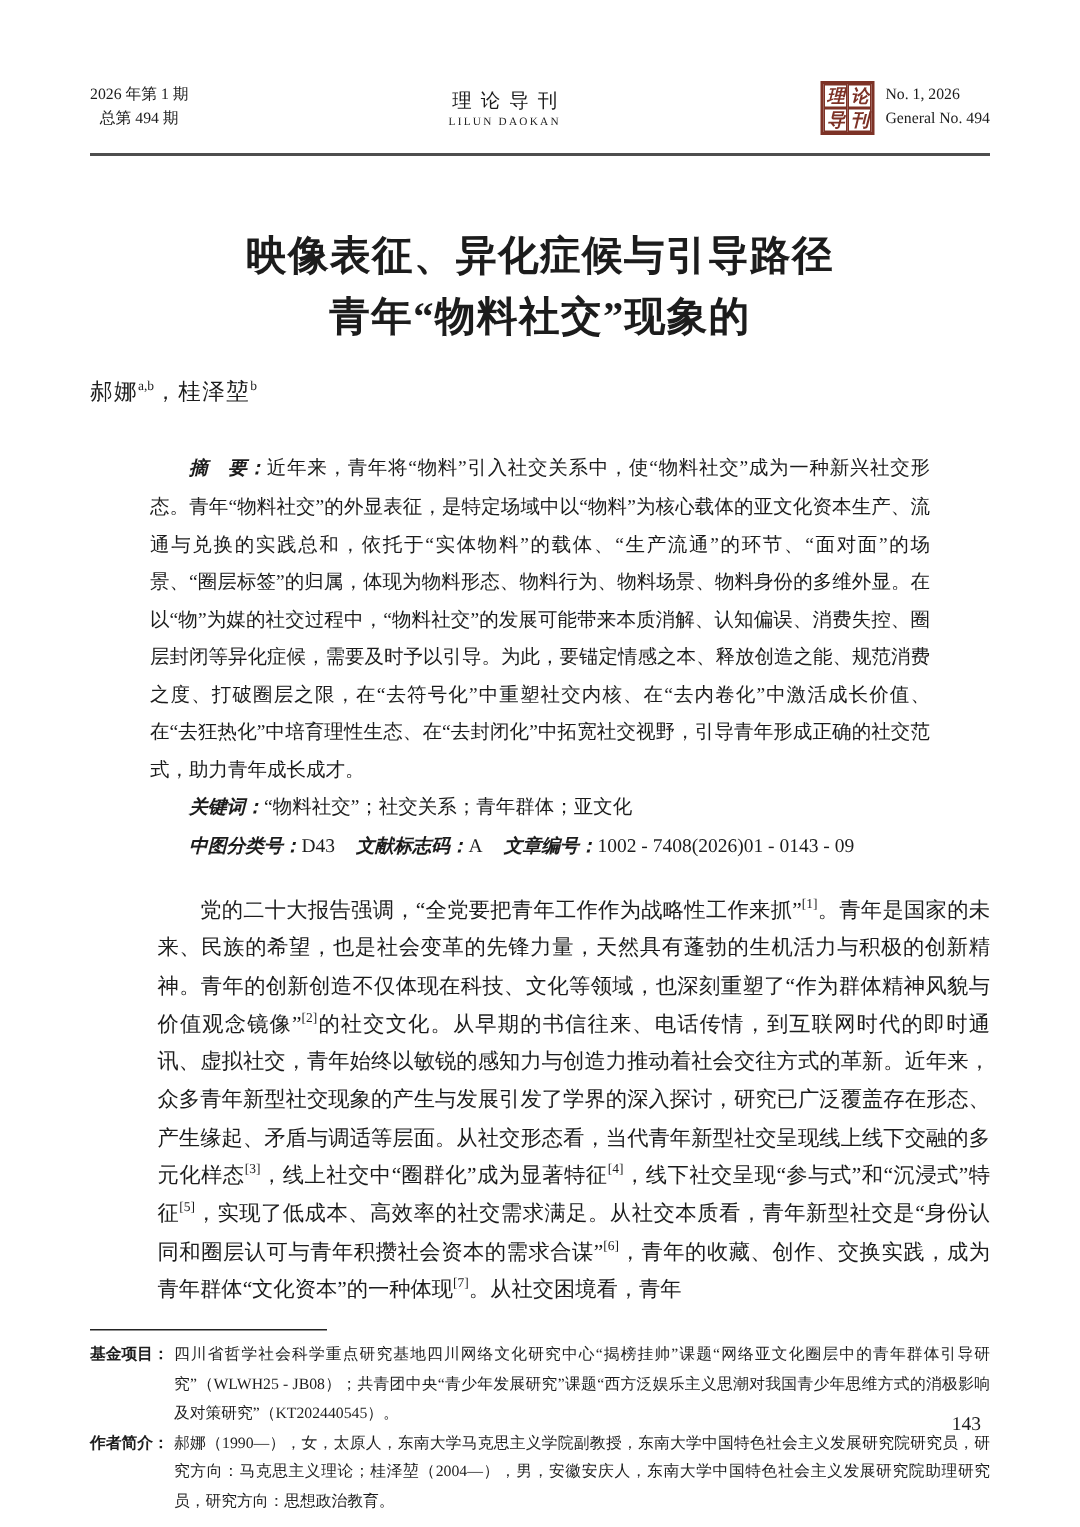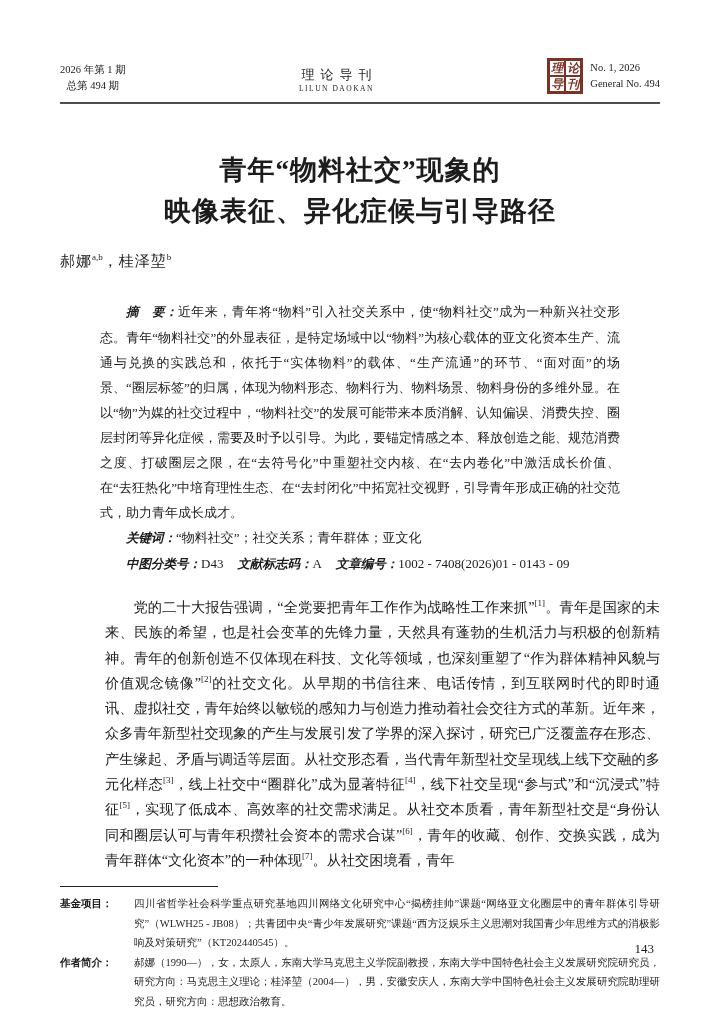--- a/index.html
+++ b/index.html
@@ -10,21 +10,21 @@
     background:#ffffff;
     font-family:"Liberation Serif","DejaVu Serif",serif;
     color:#1c1c1c;
     overflow:hidden;
     box-sizing:border-box;
   }
   .content{padding:0 60px;}
   
   .header{
     padding-top:50px;
-    display:flex;align-items:flex-end;justify-content:space-between;
+    display:flex;align-items:center;justify-content:space-between;
     height:44px;
   }
   .hdr-left{font-size:10.5px;line-height:16px;text-align:center;white-space:nowrap;}
   .hdr-center{text-align:center;}
   .hdr-journal-cn{font-size:13px;letter-spacing:6px;text-indent:6px;line-height:16px;}
   .hdr-journal-py{font-size:7.5px;letter-spacing:1.5px;line-height:11px;color:#222;}
   .hdr-right{display:flex;align-items:center;gap:7px;}
   .seal{
     width:36px;height:36px;
     border:2px solid #7d3226;
@@ -81,21 +81,21 @@
     margin-left:45px;
   }
   .body-text sup,.ref{font-size:9px;line-height:0;}
   
   .fn-rule{
     margin-top:13px;
     width:158px;
     border-top:1.5px solid #222;
   }
   .footnotes{margin-top:7px;font-size:10.5px;line-height:19.5px;color:#1e1e1e;}
-  .fn-row{display:flex;gap:18px;}
+  .fn-row{display:flex;}
   .fn-label{
     flex:0 0 56px;
     font-family:"Liberation Sans","DejaVu Sans",sans-serif;
     font-weight:bold;white-space:nowrap;
   }
   .fn-text{flex:1;text-align:justify;}
   
   .page-number{
     position:absolute;
     right:66px;top:941px;
@@ -126,22 +126,22 @@
         </div>
         <div class="hdr-en">
           <div>No. 1, 2026</div>
           <div>General No. 494</div>
         </div>
       </div>
     </div>
     <div class="hdr-rule"></div>
 
     <div class="title">
+      <div>映像表征、异化症候与引导路径</div>
       <div>青年“物料社交”现象的</div>
-      <div>映像表征、异化症候与引导路径</div>
     </div>
 
     <div class="authors">
       <span>郝娜</span><sup>a,b</sup><span>，</span><span>桂泽堃</span><sup>b</sup>
     </div>
 
     <div class="abstract-block">
       <div class="para-indent">
         <span class="lbl">摘　要：</span><span>近年来，青年将“物料”引入社交关系中，使“物料社交”成为一种新兴社交形态。青年“物料社交”的外显表征，是特定场域中以“物料”为核心载体的亚文化资本生产、流通与兑换的实践总和，依托于“实体物料”的载体、“生产流通”的环节、“面对面”的场景、“圈层标签”的归属，体现为物料形态、物料行为、物料场景、物料身份的多维外显。在以“物”为媒的社交过程中，“物料社交”的发展可能带来本质消解、认知偏误、消费失控、圈层封闭等异化症候，需要及时予以引导。为此，要锚定情感之本、释放创造之能、规范消费之度、打破圈层之限，在“去符号化”中重塑社交内核、在“去内卷化”中激活成长价值、在“去狂热化”中培育理性生态、在“去封闭化”中拓宽社交视野，引导青年形成正确的社交范式，助力青年成长成才。</span>
       </div>

